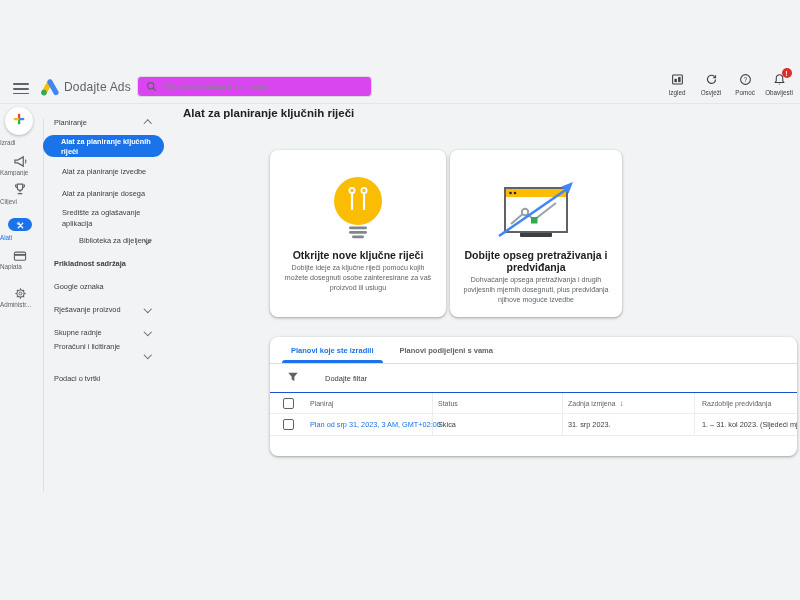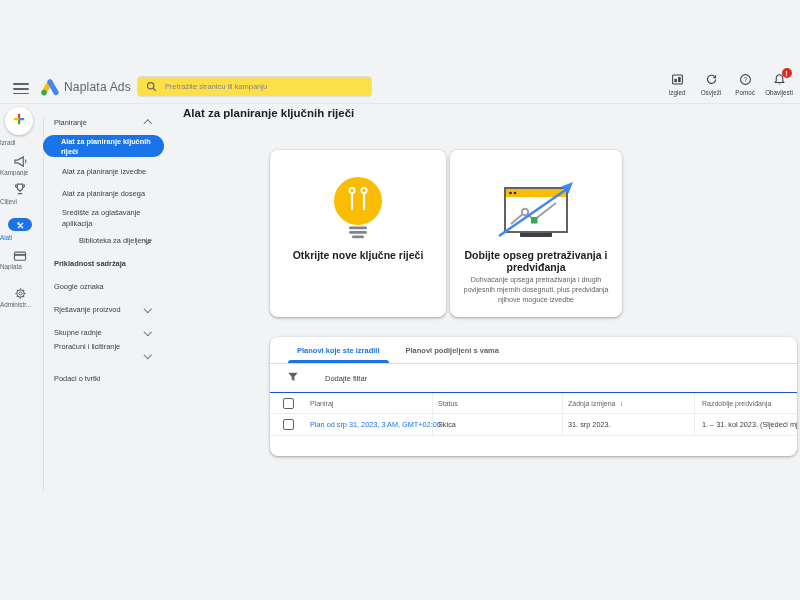--- a/index.html
+++ b/index.html
@@ -3,21 +3,21 @@
 <meta charset="utf-8">
 <style>
   html,body{margin:0;padding:0;}
   body{width:800px;height:600px;background:#f1f3f4;font-family:"Liberation Sans",sans-serif;position:relative;overflow:hidden;color:#3c4043;}
   .abs{position:absolute;}
   
   .hamburger{left:13px;top:83px;width:17px;height:12px;cursor:pointer;}
   .hamburger span{display:block;width:16px;height:1.8px;background:#5f6368;margin-bottom:3px;border-radius:1px;}
   .brand-logo{left:39px;top:78px;}
   .brand-text{left:64px;top:80px;font-size:12px;color:#5f6368;letter-spacing:.2px;}
-  .searchbox{left:137px;top:76px;width:235px;height:21px;background:#fde047;border:1px solid #dadce0;border-radius:4px;display:flex;align-items:center;padding:0 8px;box-sizing:border-box;}
+  .searchbox{left:137px;top:76px;width:235px;height:21px;background:#d946ef;border:1px solid #dadce0;border-radius:4px;display:flex;align-items:center;padding:0 8px;box-sizing:border-box;}
   .searchbox input{border:none;outline:none;flex:1;font-size:7.5px;color:#3c4043;margin-left:6px;background:transparent;font-family:"Liberation Sans",sans-serif;}
   .searchbox input::placeholder{color:#80868b;}
   .hdr-actions{top:72px;left:660px;width:138px;display:flex;}
   .hdr-btn{width:34px;display:flex;flex-direction:column;align-items:center;cursor:pointer;position:relative;}
   .hdr-btn .ic{height:15px;display:flex;align-items:center;justify-content:center;position:relative;}
   .hdr-btn .lbl{font-size:6.3px;color:#3c4043;margin-top:2px;white-space:nowrap;}
   .badge{position:absolute;top:-4px;right:-6px;width:10px;height:10px;background:#d93025;border-radius:50%;color:#fff;font-size:7px;font-weight:bold;display:flex;align-items:center;justify-content:center;}
   .hdr-divider{left:0;top:103px;width:800px;height:1px;background:#e3e6e8;}
   
   .rail-item{width:40px;text-align:center;cursor:pointer;}
@@ -36,21 +36,21 @@
   .active-pill .txt{color:#fff;font-size:7.3px;font-weight:bold;line-height:9.5px;padding:2px 0 0 18px;width:99px;}
   
   .page-title{left:183px;top:107px;font-size:11.5px;font-weight:bold;color:#202124;}
   .card{background:#fff;border-radius:8px;box-shadow:0 1px 2px rgba(60,64,67,.3),0 1px 3px 1px rgba(60,64,67,.12);}
   .promo{top:150px;height:167px;display:flex;flex-direction:column;align-items:center;cursor:pointer;box-sizing:border-box;}
   .promo .icon-wrap{height:92px;display:flex;align-items:flex-end;justify-content:center;}
   .promo .c-title{font-size:10.5px;font-weight:bold;color:#202124;text-align:center;margin-top:7px;line-height:12px;width:156px;}
   .promo .c-desc{font-size:7.1px;color:#5f6368;text-align:center;line-height:9.8px;margin-top:3px;width:152px;}
   
   .plans{left:270px;top:337px;width:527px;height:119px;overflow:hidden;}
-  .tabs{height:27px;border-bottom:1px solid #dadce0;display:flex;padding-left:14px;box-sizing:border-box;}
+  .tabs{height:27px;border-bottom:1px solid #dadce0;display:flex;padding-left:8px;box-sizing:border-box;}
   .tab{padding:0 13px;font-size:7.5px;font-weight:bold;display:flex;align-items:center;position:relative;cursor:pointer;color:#5f6368;white-space:nowrap;}
   .tab.active{color:#1a73e8;}
   .tab.active::after{content:"";position:absolute;left:4px;right:4px;bottom:0;height:3px;background:#1a73e8;border-radius:3px 3px 0 0;}
   .filter-row{height:28px;border-bottom:1px solid #1d4ed8;display:flex;align-items:center;cursor:pointer;}
   .filter-row .f-icon{margin-left:17px;}
   .filter-row .f-lbl{margin-left:26px;font-size:7.5px;color:#3c4043;}
   .trow{display:grid;grid-template-columns:40px 123px 130px 132px auto;align-items:center;}
   .thead{height:20px;border-bottom:1px solid #ebedef;font-size:7px;color:#5f6368;}
   .tdata{height:21px;border-bottom:1px solid #ebedef;font-size:7.3px;}
   .cell{height:100%;display:flex;align-items:center;box-sizing:border-box;}
@@ -70,21 +70,21 @@
     <span></span>
   </div>
 
 <div class="abs brand-logo">
   <svg width="22" height="19" viewBox="0 0 22 19">
     <line x1="11" y1="4" x2="5" y2="14.6" stroke="#fbbc04" stroke-width="5.2" stroke-linecap="round"></line>
     <line x1="11" y1="4" x2="17" y2="14.6" stroke="#4285f4" stroke-width="5.2" stroke-linecap="round"></line>
     <circle cx="5" cy="14.6" r="2.8" fill="#34a853"></circle>
   </svg>
 </div>
-<div class="abs brand-text">Naplata Ads</div>
+<div class="abs brand-text">Dodajte Ads</div>
 
 <div class="abs searchbox">
   <span>
     <svg width="11" height="11" viewBox="0 0 14 14">
         <circle cx="6" cy="6" r="4" fill="none" stroke="#5f6368" stroke-width="1.5"></circle>
         <line x1="9.2" y1="9.2" x2="12.6" y2="12.6" stroke="#5f6368" stroke-width="1.5"></line>
       </svg>
   </span>
   <input type="text" placeholder="Pretražite stranicu ili kampanju" style="">
 </div>
@@ -234,20 +234,21 @@
       <circle cx="27" cy="25" r="24" fill="#fbbc04"></circle>
       <path d="M21 34 V16 M33 34 V16" stroke="#fff" stroke-width="2.2" fill="none"></path>
       <circle cx="21" cy="14.5" r="2.6" fill="none" stroke="#fff" stroke-width="1.8"></circle>
       <circle cx="33" cy="14.5" r="2.6" fill="none" stroke="#fff" stroke-width="1.8"></circle>
       <rect x="18" y="50.5" width="18" height="2.8" rx="1.4" fill="#80868b"></rect>
       <rect x="18" y="55" width="18" height="2.8" rx="1.4" fill="#80868b"></rect>
       <rect x="21" y="59.5" width="12" height="2.8" rx="1.4" fill="#80868b"></rect>
     </svg>
   </div>
   <div class="c-title">Otkrijte nove ključne riječi</div>
+  <div class="c-desc">Dobijte ideje za ključne riječi pomoću kojih možete dosegnuti osobe zainteresirane za vaš proizvod ili uslugu</div>
 </div>
 
 <div class="abs card promo" style="left:450px;width:172px;">
   <div class="icon-wrap">
     <svg width="84" height="62" viewBox="0 0 84 62">
       <rect x="26" y="52" width="32" height="5" rx="1" fill="#3c4043"></rect>
       <rect x="11" y="8" width="62" height="44" fill="#fff" stroke="#5f6368" stroke-width="2"></rect>
       <rect x="12" y="9" width="60" height="8" fill="#fbbc04"></rect>
       <circle cx="16.5" cy="13" r="1.3" fill="#202124"></circle>
       <circle cx="21" cy="13" r="1.3" fill="#202124"></circle>

